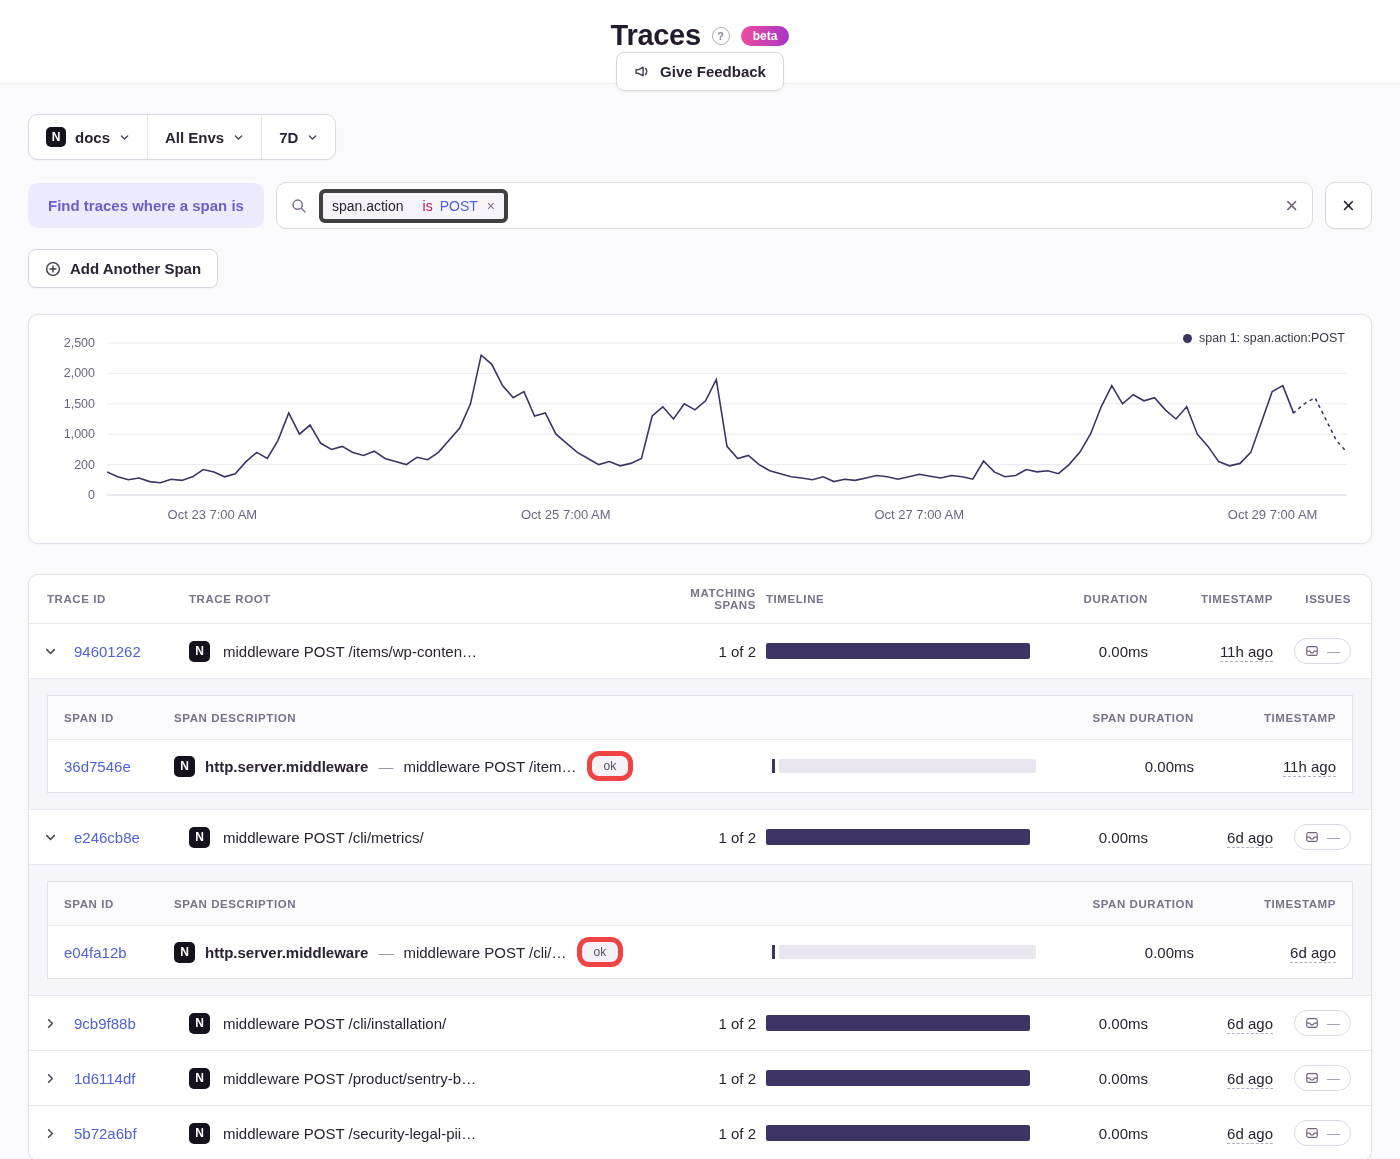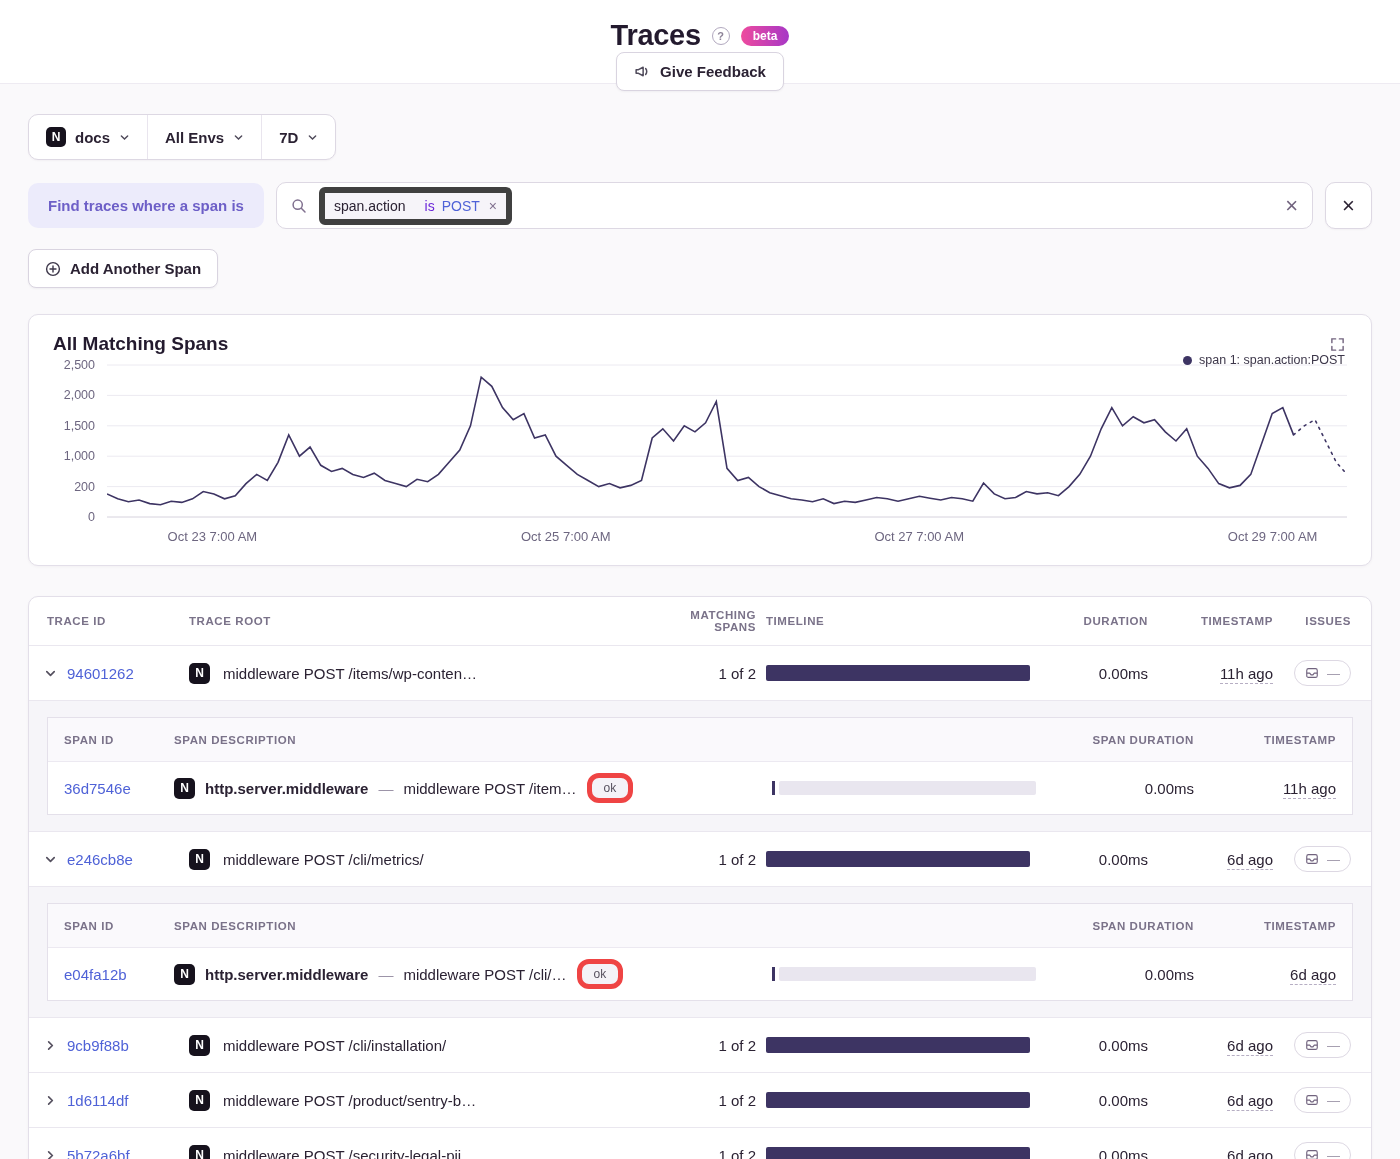--- a/index.html
+++ b/index.html
@@ -38,24 +38,24 @@
   .nlogo.sm{width:21px;height:21px;}
   .chev-down{color:#4f4a5a;display:flex;}
 
   
   .search-row{display:flex;align-items:center;gap:12px;margin-top:22px;}
   .span-pill{background:#ecebfb;color:var(--accent);border:none;border-radius:10px;padding:14px 20px;
     font-size:15px;font-weight:700;font-family:inherit;white-space:nowrap;}
   .searchbox{flex:1;display:flex;align-items:center;gap:12px;background:#fff;border:1px solid #ddd8e3;
     border-radius:10px;padding:0 14px;height:47px;cursor:text;}
   .search-ic{color:#80708f;display:flex;flex:0 0 auto;}
-  .token{display:inline-flex;align-items:center;gap:7px;background:#f6f4f9;border:6px solid #404040;
+  .token{display:inline-flex;align-items:center;gap:7px;background:#f6f4f9;border:4px solid #404040;
     border-radius:6px;padding:5px 9px;font-size:14px;cursor:pointer;}
   .tkey{color:var(--txt);}
-  .top-op{color:#6d28d9;padding-left:12px;}
+  .top-op{color:#be185d;padding-left:12px;}
   .tval{color:var(--link);}
   .tx{color:#80708f;font-size:14px;margin-left:2px;cursor:pointer;}
   .clear{margin-left:auto;color:#71637e;font-size:22px;line-height:1;cursor:pointer;}
   .close-btn{width:47px;height:47px;background:#fff;border:1px solid #ddd8e3;border-radius:10px;
     font-size:22px;color:var(--txt);cursor:pointer;flex:0 0 auto;font-family:inherit;
     box-shadow:0 1px 2px rgba(43,34,51,.04);line-height:1;}
 
   .add-span{display:inline-flex;align-items:center;gap:9px;margin-top:20px;background:#fff;
     border:1px solid #d9d4e0;border-radius:8px;padding:10px 16px;font-size:15px;font-weight:700;
     color:var(--txt);font-family:inherit;box-shadow:0 1px 2px rgba(43,34,51,.05);cursor:pointer;}
@@ -87,21 +87,21 @@
   .table-panel{margin-top:30px;overflow:hidden;}
   .thead,.trow{display:grid;grid-template-columns:152px minmax(0,1fr) 120px 292px 100px 125px 90px;align-items:center;}
   .thead{height:48px;font-size:11.5px;font-weight:700;letter-spacing:.05em;text-transform:uppercase;color:var(--muted);}
   .thead>div{padding:0 8px;}
   .col-id{padding-left:18px !important;}
   .col-match,.col-dur,.col-ts{text-align:right;}
   .col-timeline{padding-left:2px !important;}
   .col-iss{text-align:right;padding-right:20px !important;}
 
   .trow{height:55px;border-top:1px solid #eae7ef;font-size:15px;background:#fff;}
-  .id-cell{display:flex;align-items:center;gap:7px;padding-left:12px;min-width:0;}
+  .id-cell{display:flex;align-items:center;gap:14px;padding-left:12px;min-width:0;}
   .chev{background:none;border:none;cursor:pointer;color:#55505f;padding:3px;display:flex;font-family:inherit;}
   .chev svg.collapsed{transform:rotate(-90deg);}
   .tid{color:var(--link);cursor:pointer;text-decoration:none;}
   .root-cell{display:flex;align-items:center;gap:13px;padding:0 8px;min-width:0;}
   .root-text{white-space:nowrap;overflow:hidden;text-overflow:ellipsis;}
   .match-cell{text-align:right;padding:0 8px;}
   .timeline-cell{padding:0 26px 0 2px;}
   .bar{height:16px;background:var(--bar);border-radius:2px;cursor:pointer;}
   .dur-cell{text-align:right;padding:0 8px;}
   .ts-cell{text-align:right;padding:0 8px;}
@@ -213,28 +213,20 @@
       <span class="plus-ic">
         <svg width="16" height="16" viewBox="0 0 16 16" fill="none" stroke="currentColor" stroke-width="1.4" stroke-linecap="round">
             <circle cx="8" cy="8" r="6.4"></circle>
             <path d="M8 5v6M5 8h6"></path>
           </svg>
       </span>
       <span>Add Another Span</span>
     </button>
 
     <section class="panel chart-panel">
-      <div class="panel-head">
-        <h2>All Matching Spans</h2>
-        <button class="fullscreen-btn">
-          <svg width="15" height="15" viewBox="0 0 16 16" fill="none" stroke="currentColor" stroke-width="1.5" stroke-linecap="round">
-              <path d="M2 6V2h4M10 2h4v4M14 10v4h-4M6 14H2v-4"></path>
-            </svg>
-        </button>
-      </div>
       <div class="chart-wrap">
         <div class="legend">
           <span class="dot"></span>
           <span>span 1: span.action:POST</span>
         </div>
         <div class="chart-flex">
           <div class="y-axis">
               <span style="top: 95.2381%;">0</span>
               <span style="top: 77.1429%;">200</span>
               <span style="top: 59.0476%;">1,000</span>

